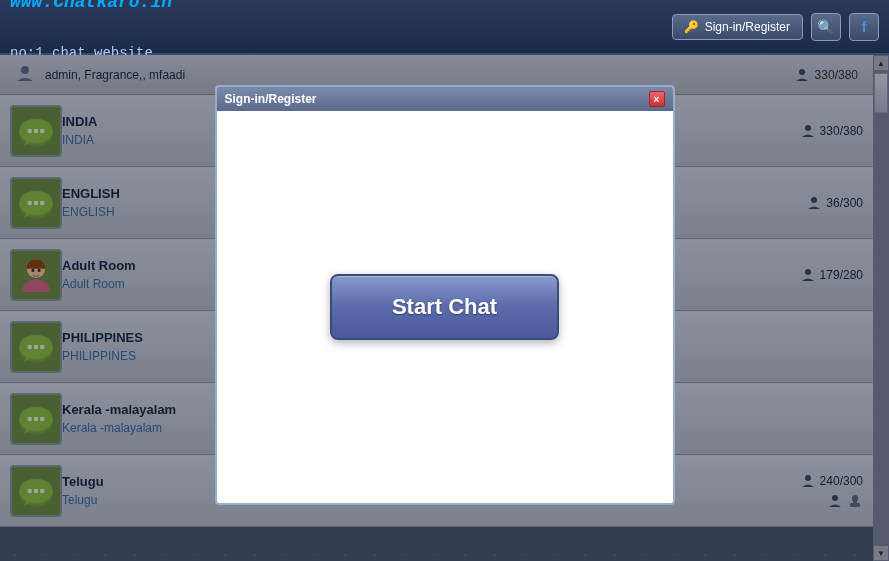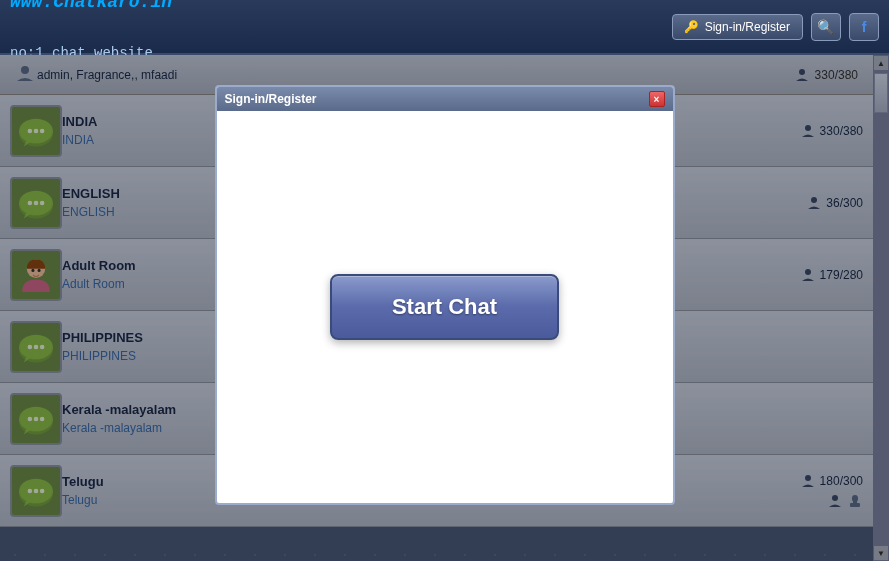--- a/index.html
+++ b/index.html
@@ -86,21 +86,21 @@
     }
 
     
     .top-bar {
       background: linear-gradient(180deg, #c0c8d8 0%, #a8b0c0 100%);
       height: 40px;
       display: flex;
       align-items: center;
       padding: 0 15px;
       border-bottom: 1px solid #888;
-      gap: 2px;
+      gap: 10px;
     }
     .top-bar-users {
       margin-left: auto;
       display: flex;
       align-items: center;
       gap: 5px;
       color: #333;
       font-size: 12px;
     }
 
@@ -444,21 +444,21 @@
       <div class="room-info">
         <span class="room-name">Telugu</span>
         <span class="room-tag">Telugu</span>
       </div>
       <div class="room-stats">
         <div class="room-count">
           <svg width="16" height="16" viewBox="0 0 16 16">
             <circle cx="8" cy="5" r="3" fill="#3a4a6a"></circle>
             <path d="M2 14 Q8 9 14 14" fill="#3a4a6a"></path>
           </svg>
-          <span>180/300</span>
+          <span>240/300</span>
         </div>
 
       <div class="room-icons">
         <svg width="16" height="16" viewBox="0 0 16 16">
           <circle cx="8" cy="5" r="3" fill="#3a4a6a"></circle>
           <path d="M2 14 Q8 9 14 14" fill="#3a4a6a"></path>
         </svg>
         <svg width="16" height="16" viewBox="0 0 16 16">
           <rect x="5" y="2" width="6" height="7" rx="3" fill="#5a6a8a"></rect>
           <rect x="3" y="10" width="10" height="4" rx="1" fill="#5a6a8a"></rect>

